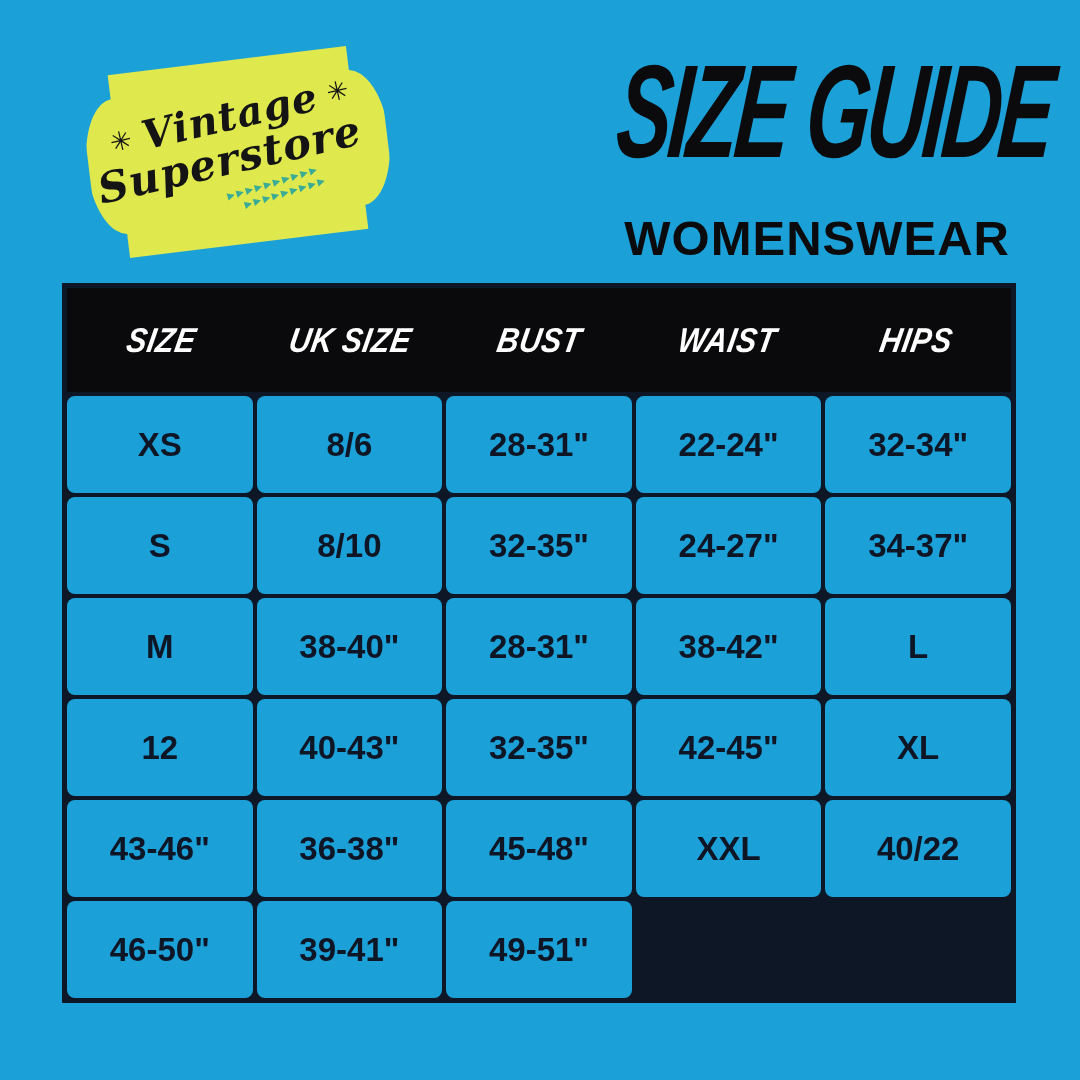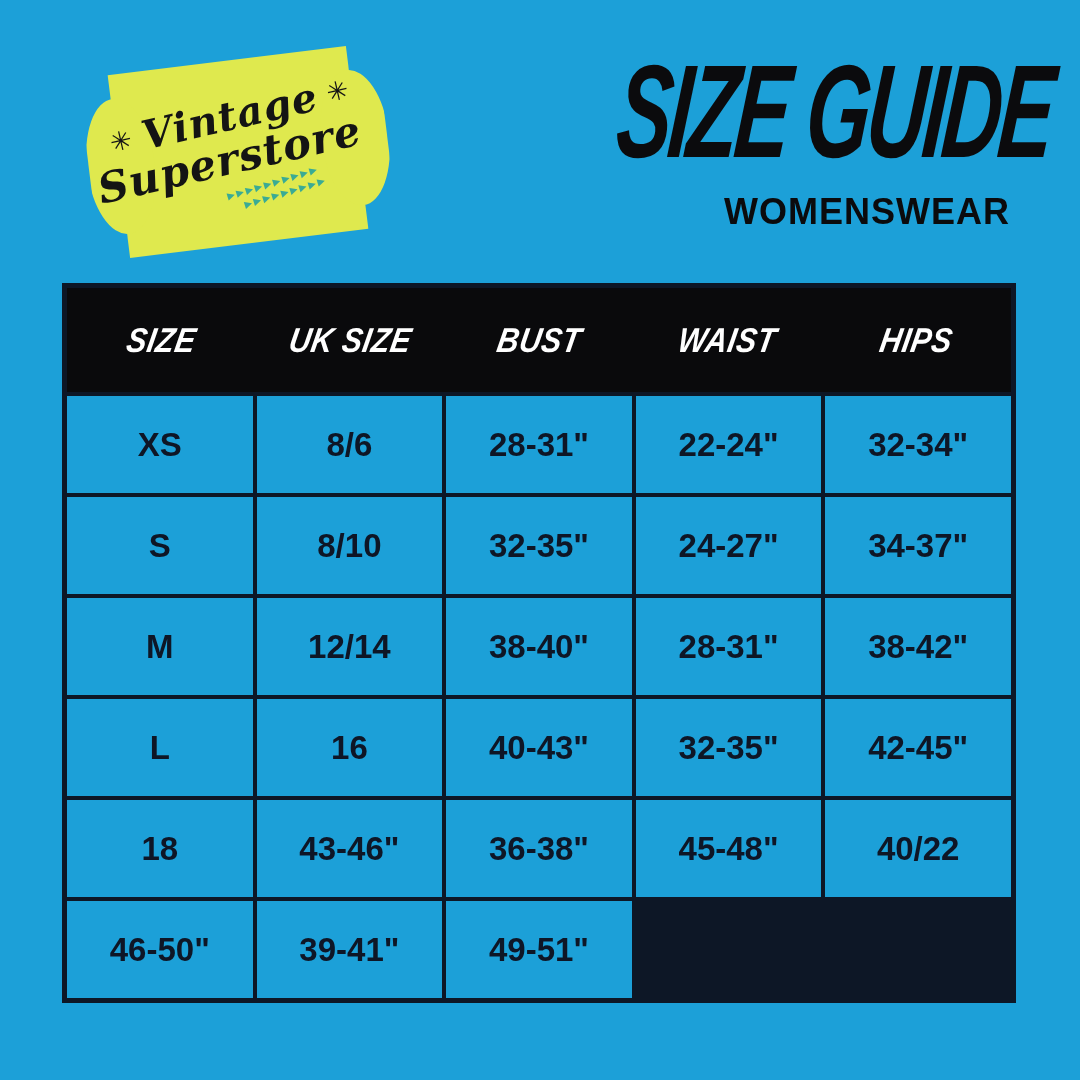--- a/index.html
+++ b/index.html
@@ -61,23 +61,23 @@
     font-weight: bold; font-style: italic;
     font-size: 118px; line-height: 1.0;
     letter-spacing: -5px; white-space: nowrap;
     transform: scaleX(0.70) scaleY(1.12) skewX(-8deg);
     transform-origin: right center;
     margin: 0;
   }
   .sub-title {
     font-family: "Liberation Sans", sans-serif;
     font-weight: bold;
-    font-size: 36px; line-height: 1.0;
+    font-size: 49px; line-height: 1.0;
     letter-spacing: 1px;
-    margin: 24px 0 0 0;
+    margin: 44px 0 0 0;
   }
 
   
   .size-table {
     position: absolute; left: 62px; top: 283px;
     width: 954px; height: 720px;
     box-sizing: border-box;
     border: 5px solid #0d1726;
     background: #0d1726;
     display: flex; flex-direction: column;
@@ -103,20 +103,21 @@
     background: #0d1726;
     border-top: 4px solid #0d1726;
   }
   .body-cell {
     background: #1ca0d8;
     display: flex; align-items: center; justify-content: center;
     color: #0e1626;
     font-weight: bold;
     font-size: 33px;
     letter-spacing: 0px;
+    border-radius: 8px;
   }
 </style>
 </head>
 <body>
 
 <div class="canvas">
 
   <div class="logo-wrap">
     <svg class="badge-svg" width="300" height="200" viewBox="0 0 300 200">
       <g fill="#dfe94e">
@@ -159,36 +160,36 @@
       <div class="body-cell">22-24"</div>
       <div class="body-cell">32-34"</div>
 
       <div class="body-cell">S</div>
       <div class="body-cell">8/10</div>
       <div class="body-cell">32-35"</div>
       <div class="body-cell">24-27"</div>
       <div class="body-cell">34-37"</div>
 
       <div class="body-cell">M</div>
-      <div class="body-cell">12/14</div>
       <div class="body-cell">38-40"</div>
       <div class="body-cell">28-31"</div>
       <div class="body-cell">38-42"</div>
 
       <div class="body-cell">L</div>
-      <div class="body-cell">16</div>
+      <div class="body-cell">12</div>
       <div class="body-cell">40-43"</div>
       <div class="body-cell">32-35"</div>
       <div class="body-cell">42-45"</div>
 
-      <div class="body-cell">18</div>
+      <div class="body-cell">XL</div>
       <div class="body-cell">43-46"</div>
       <div class="body-cell">36-38"</div>
       <div class="body-cell">45-48"</div>
 
+      <div class="body-cell">XXL</div>
       <div class="body-cell">40/22</div>
       <div class="body-cell">46-50"</div>
       <div class="body-cell">39-41"</div>
       <div class="body-cell">49-51"</div>
     </div>
   </div>
 
 </div>
 
 </body></html>

